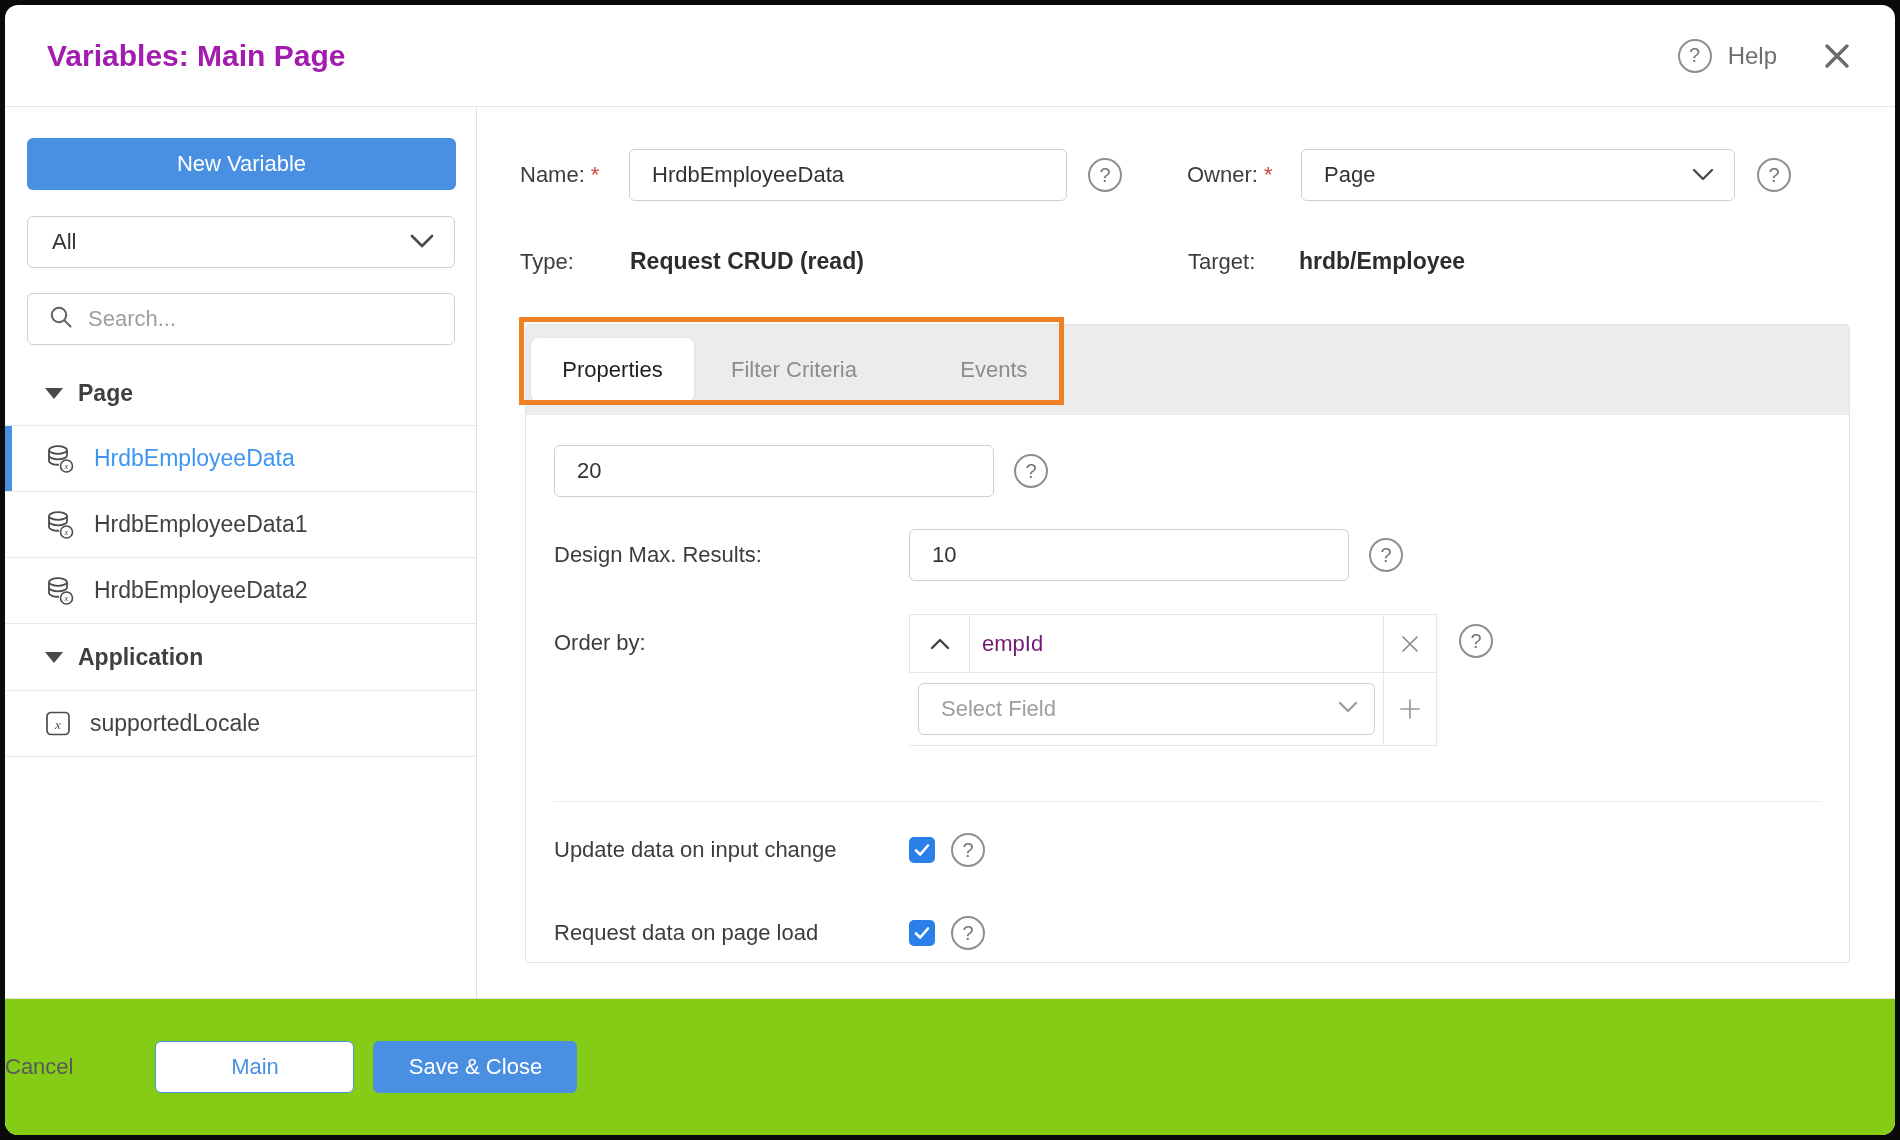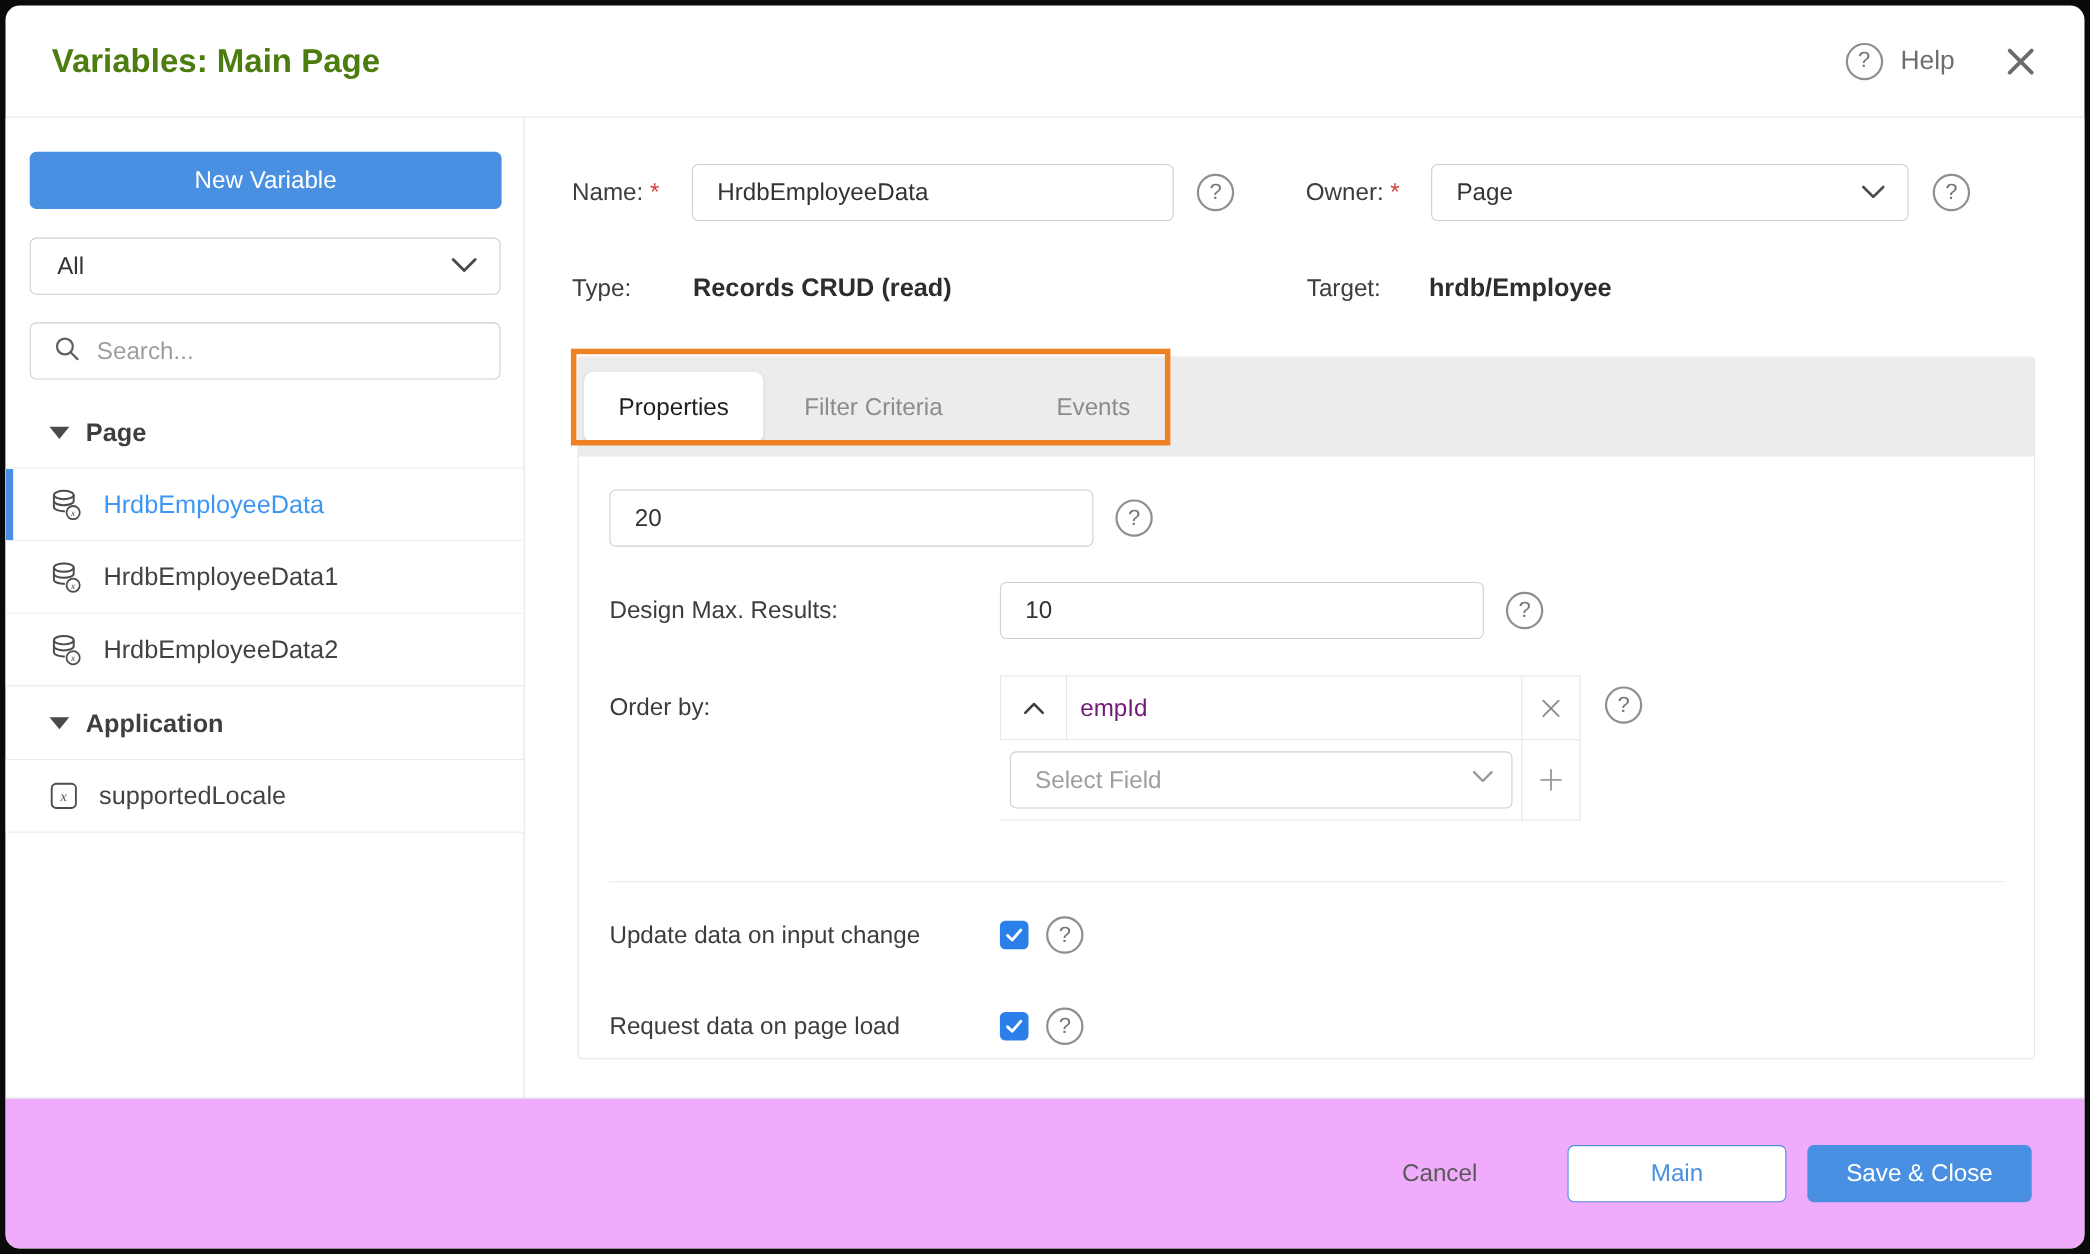--- a/index.html
+++ b/index.html
@@ -5,21 +5,21 @@
   * { margin:0; padding:0; box-sizing:border-box; }
   html,body { width:1900px; height:1140px; }
   body { font-family:"Liberation Sans","DejaVu Sans",sans-serif; background:#0a0a0a; }
   .stage { position:relative; width:1900px; height:1140px; background:#0a0a0a; }
   .dialog { position:absolute; left:5px; top:5px; width:1890px; height:1130px;
             background:#fff; border-radius:13px; overflow:hidden; }
 
   
   .header { position:absolute; left:0; top:0; right:0; height:102px;
             border-bottom:1px solid #e8e8e8; display:flex; align-items:center; padding:0 42px; }
-  .title { font-size:30px; font-weight:700; color:#4d7c0f; }
+  .title { font-size:30px; font-weight:700; color:#a21caf; }
   .header-right { margin-left:auto; display:flex; align-items:center; gap:16px; }
   .help-circle { width:34px; height:34px; border:2px solid #8f8f8f; border-radius:50%;
                  display:flex; align-items:center; justify-content:center;
                  font-size:20px; color:#757575; flex:0 0 auto; }
   .help-label { font-size:24px; color:#6e6e6e; margin-right:28px; }
   .close-btn { width:32px; height:32px; display:flex; align-items:center; justify-content:center; cursor:pointer; }
 
   
   .sidebar { position:absolute; left:0; top:103px; width:472px; bottom:137px;
              border-right:1px solid #e0e0e0; background:#fff; }
@@ -105,21 +105,21 @@
   .check-row.first { margin-top:22px; }
   .check-row.second { margin-top:31px; }
   .checkbox { width:26px; height:26px; border-radius:5px; background:#fff; border:2px solid #b5b5b5;
               display:flex; align-items:center; justify-content:center; cursor:pointer; }
   .checkbox[data-checked="true"] { background:#2b7fe9; border:none; }
   .checkbox:not([data-checked="true"]) svg { display:none; }
   .check-help { margin-left:16px; }
 
   
   .footer { position:absolute; left:0; right:0; bottom:0; height:137px; border-top:1px solid #e6e6e6;
-            background:#f0abfc; display:flex; align-items:center; justify-content:flex-end; padding-right:48px; }
+            background:#84cc16; display:flex; align-items:center; padding-right:48px; }
   .btn { font-family:inherit; font-size:22px; height:52px; border-radius:6px; cursor:pointer; }
   .btn-cancel { background:none; border:none; color:#595959; margin-right:82px; }
   .btn-save { width:199px; background:#fff; border:1px solid #4a90e2; color:#4a90e2; margin-right:19px; }
   .btn-saveclose { width:204px; background:#4a90e2; border:none; color:#fff; }
 </style>
 </head>
 <body>
 
 <div class="stage">
   <div class="dialog">
@@ -238,21 +238,21 @@
         <span class="spacer"></span>
         <span>
           <svg width="22" height="14" viewBox="0 0 22 14">
               <polyline points="2,2 11,11 20,2" fill="none" stroke="#4a4a4a" stroke-width="2.4" stroke-linecap="round" stroke-linejoin="round"></polyline>
             </svg>
         </span>
       </div>
       <div class="help-circle owner-help">?</div>
 
       <div class="field-label type-label">Type:</div>
-      <div class="bold-val type-value">Records CRUD (read)</div>
+      <div class="bold-val type-value">Request CRUD (read)</div>
       <div class="field-label target-label">Target:</div>
       <div class="bold-val target-value">hrdb/Employee</div>
 
       <div class="tab-panel">
         <div class="highlight-box"></div>
         <div class="tab-strip">
           <div class="tab active">Properties</div>
           <div class="tab">Filter Criteria</div>
           <div class="tab">Events</div>
         </div>

